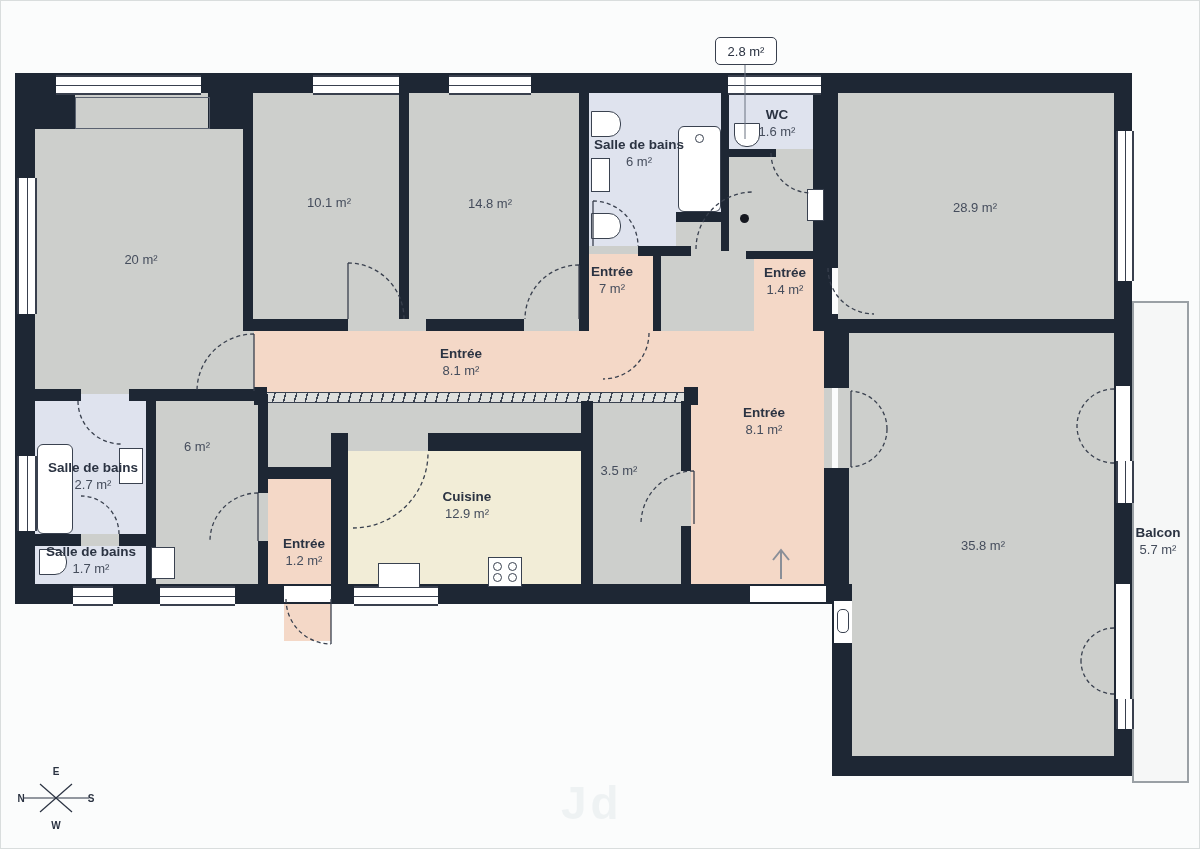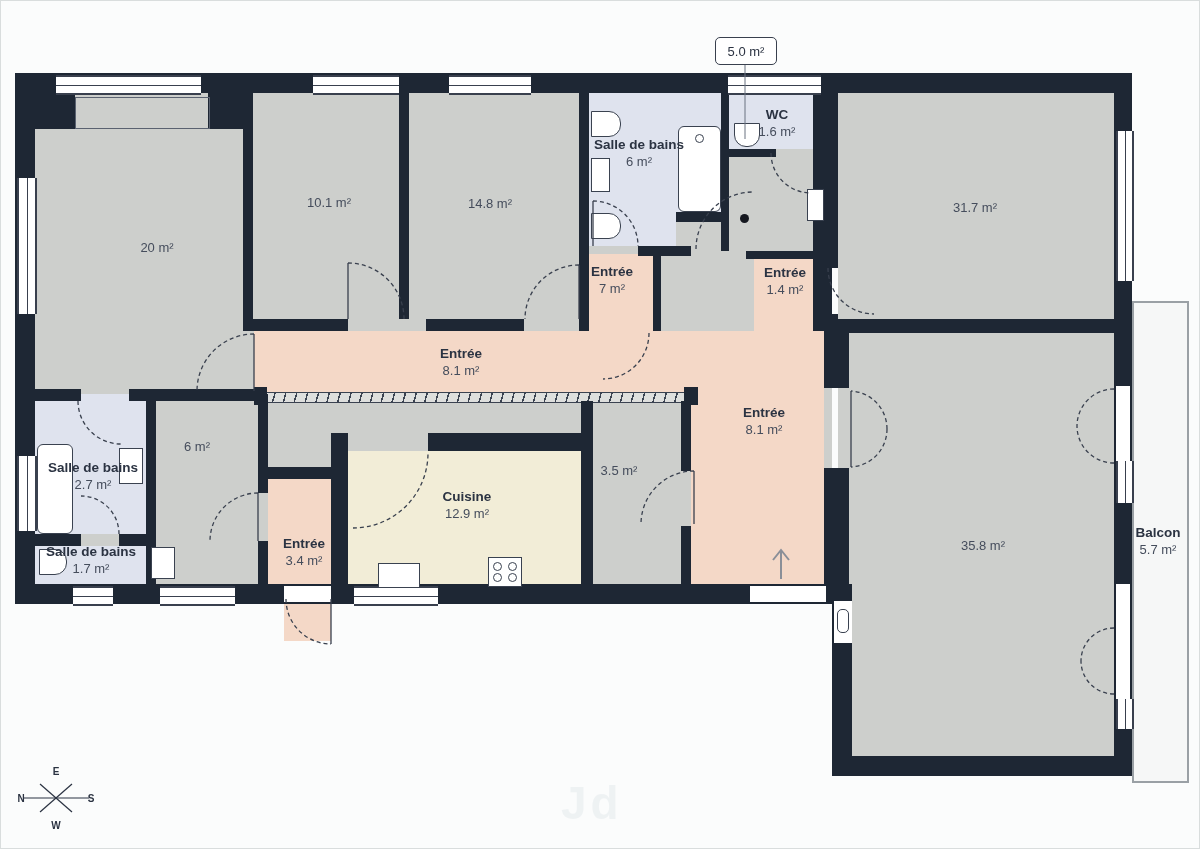--- a/index.html
+++ b/index.html
@@ -207,39 +207,39 @@
       <path d="M780,578 L780,550 M772,559 L780,549 L788,559" stroke="#8a8f98" stroke-width="2"></path>
       <path d="M744,62 L744,138" stroke="#6b7280" stroke-width="1"></path>
       <g stroke="#2b3342" stroke-width="1.2">
         <path d="M22,797 L88,797"></path>
         <path d="M39,783 L71,811"></path>
         <path d="M39,811 L71,783"></path>
       </g>
     </g>
   </svg>
 
-  <div class="lbl" style="left:140px;top:247px;margin-left:16px;">
+  <div class="lbl" style="left:140px;top:259px;">
       <span class="ar">20 m²</span>
     </div>
   <div class="lbl" style="left:328px;top:202px;text-align:right;">
       <span class="ar">10.1 m²</span>
     </div>
   <div class="lbl" style="left:489px;top:203px;">
       <span class="ar">14.8 m²</span>
     </div>
   <div class="lbl" style="left:638px;top:152px;">
       <span class="nm">Salle de bains</span>
       <span class="ar">6 m²</span>
     </div>
   <div class="lbl" style="left:776px;top:122px;">
       <span class="nm">WC</span>
       <span class="ar">1.6 m²</span>
     </div>
   <div class="lbl" style="left:974px;top:207px;">
-      <span class="ar">31.7 m²</span>
+      <span class="ar">28.9 m²</span>
     </div>
   <div class="lbl" style="left:611px;top:279px;">
       <span class="nm">Entrée</span>
       <span class="ar">7 m²</span>
     </div>
   <div class="lbl" style="left:784px;top:280px;">
       <span class="nm">Entrée</span>
       <span class="ar">1.4 m²</span>
     </div>
   <div class="lbl" style="left:460px;top:361px;">
@@ -256,39 +256,39 @@
     </div>
   <div class="lbl" style="left:90px;top:559px;">
       <span class="nm">Salle de bains</span>
       <span class="ar">1.7 m²</span>
     </div>
   <div class="lbl" style="left:196px;top:446px;">
       <span class="ar">6 m²</span>
     </div>
   <div class="lbl" style="left:303px;top:551px;">
       <span class="nm">Entrée</span>
-      <span class="ar">3.4 m²</span>
+      <span class="ar">1.2 m²</span>
     </div>
   <div class="lbl" style="left:466px;top:504px;">
       <span class="nm">Cuisine</span>
       <span class="ar">12.9 m²</span>
     </div>
   <div class="lbl" style="left:618px;top:470px;">
       <span class="ar">3.5 m²</span>
     </div>
   <div class="lbl" style="left:982px;top:545px;">
       <span class="ar">35.8 m²</span>
     </div>
   <div class="lbl" style="left:1157px;top:540px;">
       <span class="nm">Balcon</span>
       <span class="ar">5.7 m²</span>
     </div>
 
   <div id="badge">
-      <span>5.0 m²</span>
+      <span>2.8 m²</span>
     </div>
 
   <div class="cletter" style="left:55px;top:770px;">E</div>
   <div class="cletter" style="left:20px;top:797px;">N</div>
   <div class="cletter" style="left:90px;top:797px;">S</div>
   <div class="cletter" style="left:55px;top:824px;">W</div>
 
   <div id="watermark">Jd</div>
 </div>
 

